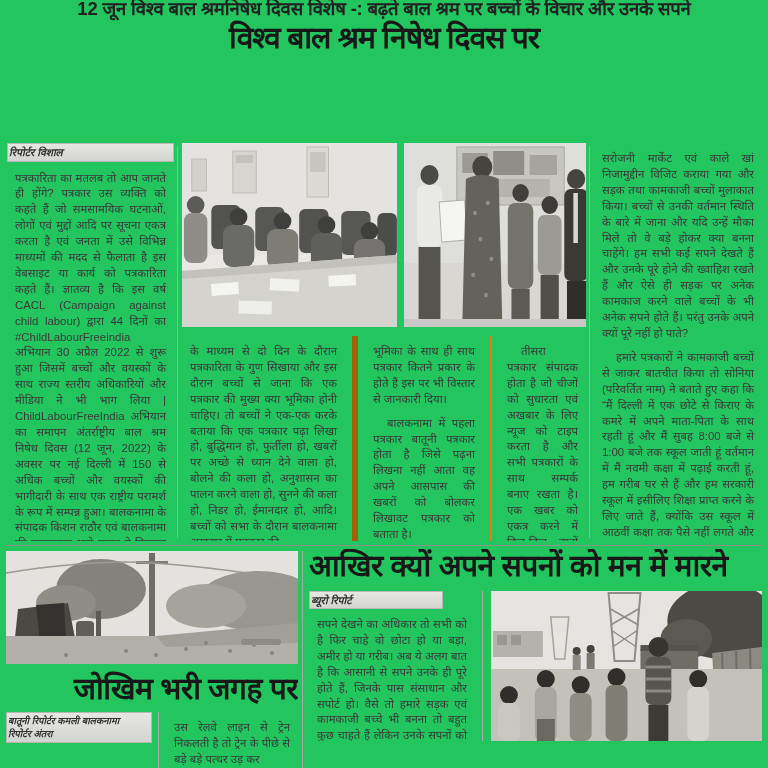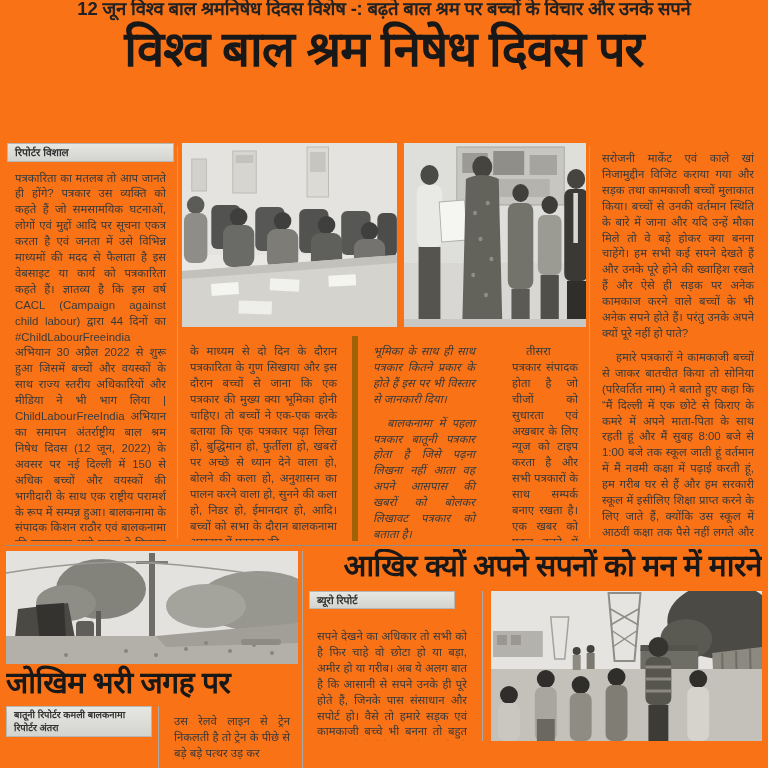--- a/index.html
+++ b/index.html
@@ -1,75 +1,75 @@
 <!DOCTYPE html>
 <html><head>
 <meta charset="utf-8">
 <style>
   html,body{margin:0;padding:0;background:#888;}
   .page{
     position:relative;width:768px;height:768px;margin:0 auto;
-    background:#f97316;overflow:hidden;
+    background:#22c55e;overflow:hidden;
     font-family:"Liberation Sans","DejaVu Sans",sans-serif;
     color:#2b2b2b;
   }
   
   .kicker{
     position:absolute;top:-5px;left:0;right:0;text-align:center;
     font-size:18.5px;font-weight:bold;color:#222;letter-spacing:-0.2px;white-space:nowrap;
   }
   .main-headline{
     position:absolute;top:20px;left:0;right:0;margin:0;text-align:center;
-    font-size:49px;line-height:1.2;font-weight:800;color:#181818;letter-spacing:-1px;
+    font-size:30px;line-height:1.2;font-weight:800;color:#181818;letter-spacing:-1px;
   }
   .main-headline span{display:block;}
   
   .body-text{font-size:11.4px;line-height:15.9px;text-align:justify;color:#3a3a3a;}
   .body-text p{margin:8px;}
   .body-text p.indent{text-indent:14px;}
   .byline-box{
     display:block;background:linear-gradient(#e6e6e3,#d3d3d0);
     border:1px solid #b6b6b2;color:#333;
-    font-size:10.5px;font-weight:bold;
-    padding:2px 7px;line-height:12.5px;
+    font-size:10.5px;font-weight:bold;font-style:italic;
+    padding:2px 1px;line-height:12.5px;
   }
   .vrule{position:absolute;width:1px;background:#a8a8a4;}
   .hrule{position:absolute;height:1px;background:#8f8f8b;}
   
   .col1{position:absolute;left:7px;top:143px;width:167px;height:398px;overflow:hidden;}
   .col1 .byline-box{margin-bottom:9px;}
   .mid{position:absolute;left:182px;top:143px;width:404px;height:398px;}
   .photo-row{display:flex;gap:7px;height:184px;}
   .photo-row figure{margin:0;overflow:hidden;background:#ddd;}
   .photo-row figure svg{display:block;width:100%;height:100%;}
   .photo-a{flex:1.18;}
   .photo-b{flex:1;}
   .mid-cols{display:flex;margin-top:9px;height:205px;}
   .mid-col{overflow:hidden;}
   .mid-col.c2{width:163px;padding-right:7px;border-right:6px solid #a16207;}
-  .mid-col.c3{width:118px;padding:0 7px;border-right:7px solid #f97316;font-style:italic;}
+  .mid-col.c3{width:118px;padding:0 7px;border-right:2px solid #f97316;}
   .mid-col.c4{width:100px;padding-left:7px;flex:1;}
   .col5{position:absolute;left:594px;top:143px;width:168px;height:398px;overflow:hidden;}
   .continued{font-size:10px;font-weight:bold;text-align:right;color:#1d1d1d;margin-top:1px;}
   
   .bottom-left{position:absolute;left:6px;top:551px;width:292px;height:217px;overflow:hidden;}
   .bl-photo{height:113px;margin:0;overflow:hidden;background:#ddd;}
   .bl-photo svg{display:block;width:100%;height:100%;}
-  .bl-headline{margin:1px 0 6px 0;text-align:left;font-size:30px;line-height:1.17;font-weight:800;color:#181818;letter-spacing:-0.5px;}
+  .bl-headline{margin:7px 0 6px 0;text-align:right;font-size:30px;line-height:1.17;font-weight:800;color:#181818;letter-spacing:-0.5px;}
   .bl-headline span{display:block;}
   .bl-row{display:flex;}
   .bl-byline-col{width:146px;padding-right:6px;border-right:1px solid #aaa;}
   .bl-byline-col .byline-box{font-size:9.5px;}
   .bl-text{flex:1;padding-left:7px;}
   .bottom-right{position:absolute;left:309px;top:549px;width:453px;height:219px;overflow:hidden;}
-  .br-headline{margin:0;text-align:right;font-size:30px;line-height:1.15;font-weight:800;color:#181818;letter-spacing:-0.5px;}
+  .br-headline{margin:0;text-align:left;font-size:30px;line-height:1.15;font-weight:800;color:#181818;letter-spacing:-0.5px;}
   .br-headline span{display:block;}
   .br-row{display:flex;margin-top:7px;gap:8px;height:150px;}
   .br-textcol{width:166px;overflow:hidden;border-right:1px solid #aaa;padding-right:7px;}
-  .br-textcol .byline-box{margin-bottom:20px;width:130px;}
+  .br-textcol .byline-box{margin-bottom:8px;width:130px;}
   .br-photo{flex:1;margin:0;overflow:hidden;background:#ddd;}
   .br-photo svg{display:block;width:100%;height:100%;}
 </style>
 </head>
 <body>
 
 <div class="page">
 
   <div class="kicker">12 जून विश्व बाल श्रमनिषेध दिवस विशेष -: बढ़ते बाल श्रम पर बच्चों के विचार और उनके सपने</div>
   <h1 class="main-headline">

